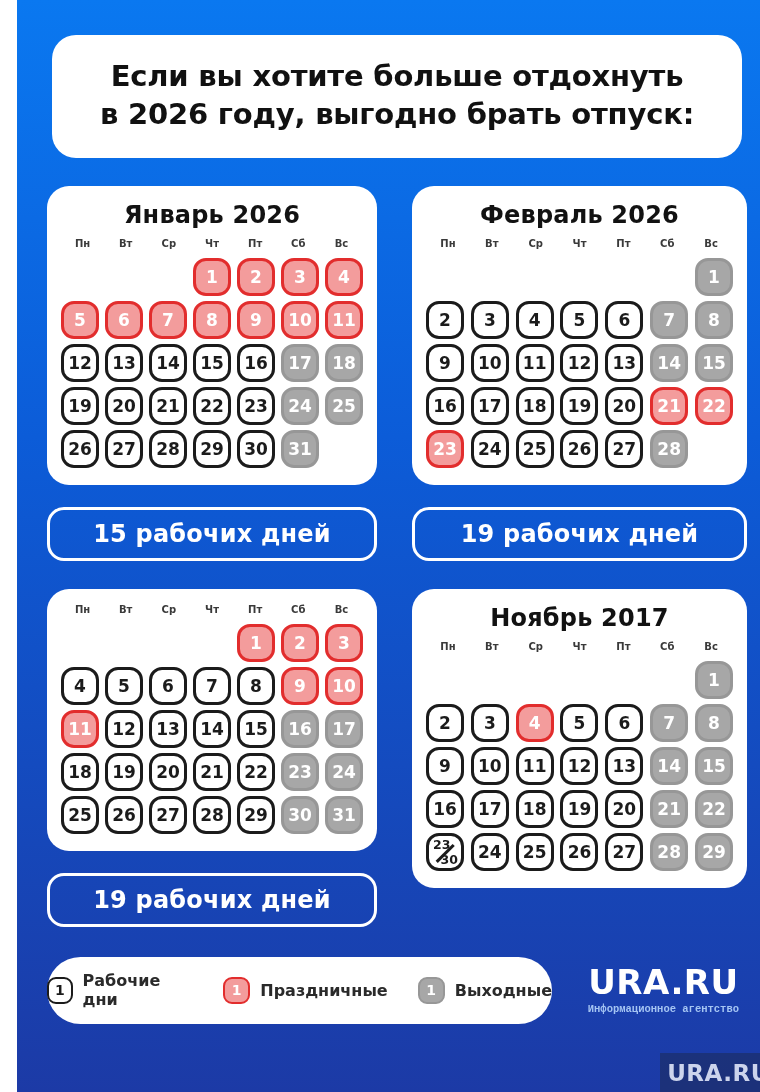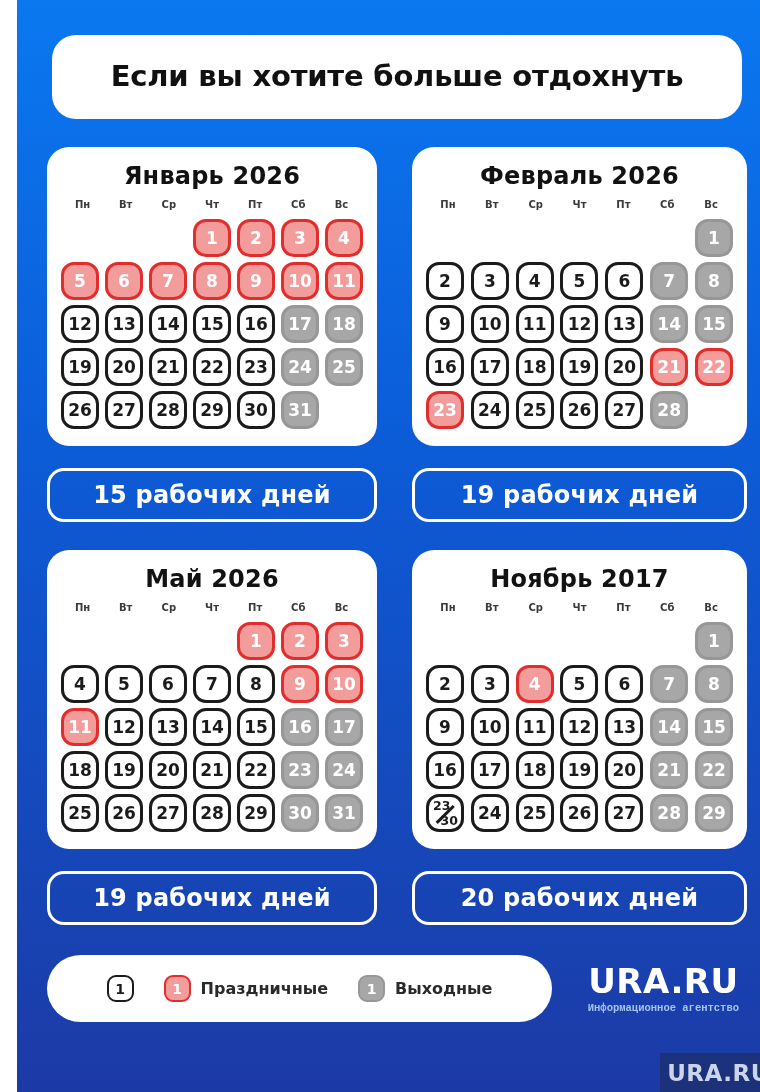--- a/index.html
+++ b/index.html
@@ -91,20 +91,21 @@
     color:#ccd4ec; font-size:23px; font-weight:bold; letter-spacing:0.5px;
   }
 </style>
 </head>
 <body>
 
 <div class="page">
 
   <div class="header-card">
     <div>Если вы хотите больше отдохнуть</div>
+    <div>в 2026 году, выгодно брать отпуск:</div>
   </div>
 
   <div class="cal-grid">
 
     <div class="cal-block">
       <div class="cal-card">
         <div class="cal-title">Январь 2026</div>
         <div class="weekdays">
             <span class="wd">Пн</span>
             <span class="wd">Вт</span>
@@ -203,21 +204,20 @@
             <div class="cell work">27</div>
             <div class="cell weekend">28</div>
             <div class="cell empty"></div>
           </div>
       </div>
       <div class="badge">19 рабочих дней</div>
     </div>
 
     <div class="cal-block">
       <div class="cal-card">
-        <div class="cal-title">Май 2026</div>
         <div class="weekdays">
             <span class="wd">Пн</span>
             <span class="wd">Вт</span>
             <span class="wd">Ср</span>
             <span class="wd">Чт</span>
             <span class="wd">Пт</span>
             <span class="wd">Сб</span>
             <span class="wd">Вс</span>
           </div>
         <div class="days">
@@ -308,29 +308,29 @@
               <span class="d2">30</span>
             </div>
             <div class="cell work">24</div>
             <div class="cell work">25</div>
             <div class="cell work">26</div>
             <div class="cell work">27</div>
             <div class="cell weekend">28</div>
             <div class="cell weekend">29</div>
           </div>
       </div>
-      <div class="badge">20 рабочих дней</div>
     </div>
 
   </div>
 
   <div class="footer">
     <div class="legend">
       <div class="legend-item">
         <span class="sample work">1</span>
+        <span class="legend-label">Рабочие дни</span>
       </div>
       <div class="legend-item">
         <span class="sample holiday">1</span>
         <span class="legend-label">Праздничные</span>
       </div>
       <div class="legend-item">
         <span class="sample weekend">1</span>
         <span class="legend-label">Выходные</span>
       </div>
     </div>

